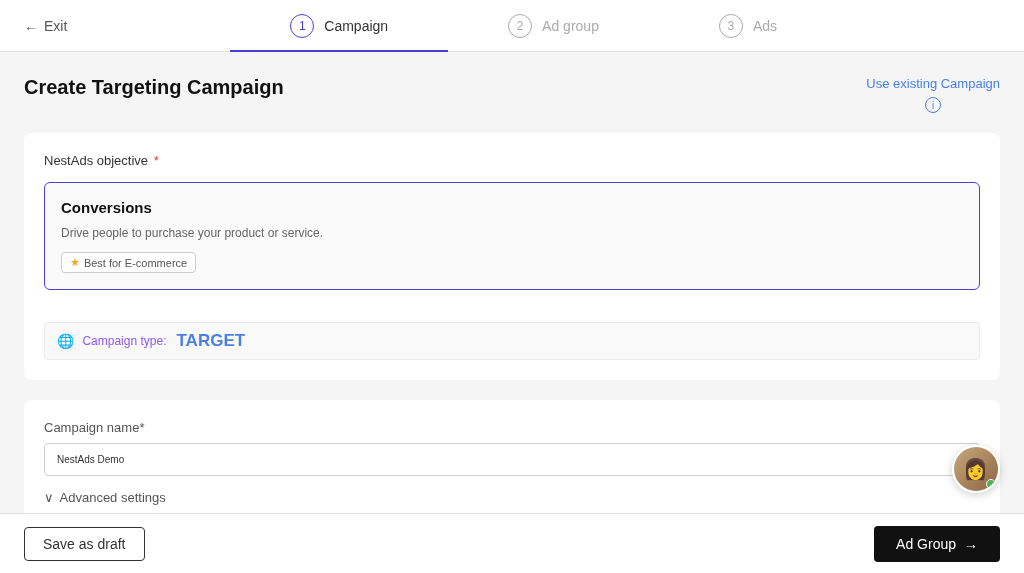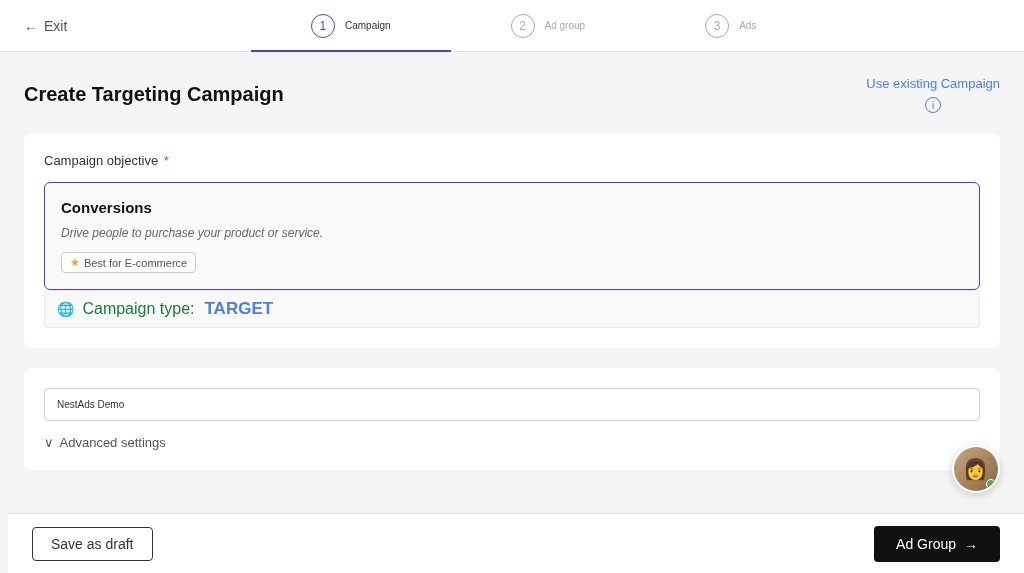--- a/index.html
+++ b/index.html
@@ -52,21 +52,21 @@
       font-size: 12px;
       color: #aaa;
       font-weight: 500;
       flex-shrink: 0;
     }
     .step.active .step-circle {
       border-color: #4a3fd4;
       color: #4a3fd4;
     }
     .step-label {
-      font-size: 10px;
+      font-size: 14px;
       color: #aaa;
     }
     .step.active .step-label {
       color: #333;
       font-weight: 500;
     }
     .step-underline {
       position: absolute;
       bottom: 0;
       left: 0;
@@ -80,21 +80,20 @@
 
     
     .main-content {
       padding: 24px 24px;
       max-width: 1024px;
     }
 
     .page-header {
       display: flex;
       justify-content: space-between;
-      align-items: center;
       margin-bottom: 20px;
     }
     .page-title {
       font-size: 20px;
       font-weight: 600;
       color: #111;
     }
     .use-existing {
       display: flex;
       align-items: center;
@@ -131,21 +130,21 @@
     }
     .required-star {
       color: #e53935;
       margin-left: 2px;
     }
 
     
     .objective-options {
       display: flex;
       gap: 14px;
-      margin-bottom: 0;
+      margin-bottom: 32px;
     }
     .objective-card {
       flex: 1;
       border: 1.5px solid #e0e0e0;
       border-radius: 6px;
       padding: 16px;
       cursor: pointer;
       position: relative;
     }
     .objective-card.selected {
@@ -156,21 +155,20 @@
       font-size: 15px;
       font-weight: 600;
       color: #111;
       margin-bottom: 8px;
     }
     .objective-desc {
       font-size: 12px;
       color: #666;
       line-height: 1.5;
       margin-bottom: 10px;
-      font-style: italic;
     }
     .best-badge {
       display: inline-flex;
       align-items: center;
       gap: 4px;
       background: #fff;
       border: 1px solid #ccc;
       border-radius: 4px;
       padding: 3px 8px;
       font-size: 11px;
@@ -188,22 +186,22 @@
       padding: 8px 12px;
       background: #f9f9f9;
       border-radius: 4px;
       border: 1px solid #ebebeb;
     }
     .globe-icon-wrap {
       color: #888;
       font-size: 14px;
     }
     .campaign-type-text {
-      font-size: 16px;
-      color: #15803d;
+      font-size: 12px;
+      color: #8b5cf6;
     }
     .campaign-type-value {
       font-size: 17px;
       color: #4a7fe8;
       font-weight: 600;
       margin-left: 2px;
     }
 
     
     .settings-section {
@@ -239,21 +237,21 @@
       margin-top: 14px;
       cursor: pointer;
       color: #555;
       font-size: 13px;
     }
 
     
     .bottom-bar {
       position: fixed;
       bottom: 0;
-      left: 8px;
+      left: 0;
       right: 0;
       height: 60px;
       background: #fff;
       border-top: 1px solid #e0e0e0;
       display: flex;
       align-items: center;
       justify-content: space-between;
       padding: 0 24px;
     }
     .save-draft-btn {
@@ -349,21 +347,21 @@
   <div class="page-header">
     <h1 class="page-title">Create Targeting Campaign</h1>
     <div class="use-existing">
       <span>Use existing Campaign</span>
       <div class="use-existing-icon">i</div>
     </div>
   </div>
 
   <div class="card">
     <div class="section-label">
-      <span>Campaign objective</span><span class="required-star"> *</span>
+      <span>NestAds objective</span><span class="required-star"> *</span>
     </div>
     <div class="objective-options">
 
       <div class="objective-card selected">
         <div class="objective-title">Conversions</div>
         <div class="objective-desc">Drive people to purchase your product or service.</div>
         <div class="best-badge">
           <span class="best-badge-star">★</span>
           <span>Best for E-commerce</span>
         </div>
@@ -373,20 +371,21 @@
     </div>
 
     <div class="campaign-type-bar">
       <span class="globe-icon-wrap">🌐</span>
       <span class="campaign-type-text">Campaign type:</span>
       <span class="campaign-type-value">TARGET</span>
     </div>
   </div>
 
   <div class="settings-section">
+    <div class="field-label">Campaign name*</div>
     <input type="text" class="text-input" placeholder="Enter campaign name" value="NestAds Demo" style="">
     <div class="advanced-settings">
       <span>∨</span>
       <span>Advanced settings</span>
     </div>
   </div>
 </div>
 
 <div class="avatar-wrap" style="position:fixed; bottom:80px; right:24px;">
   <div class="avatar-circle">👩</div>

